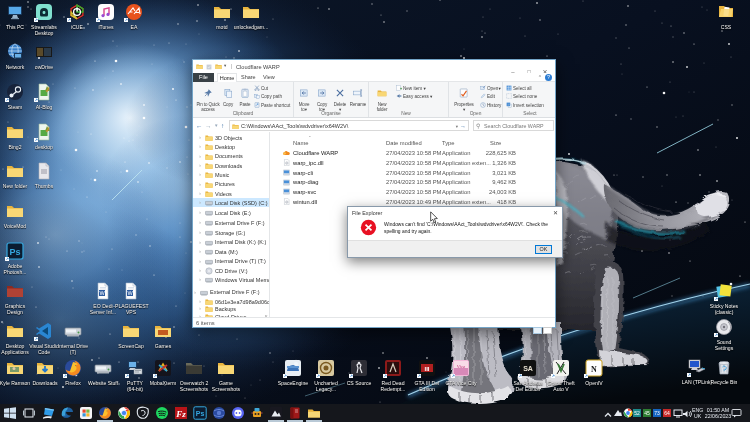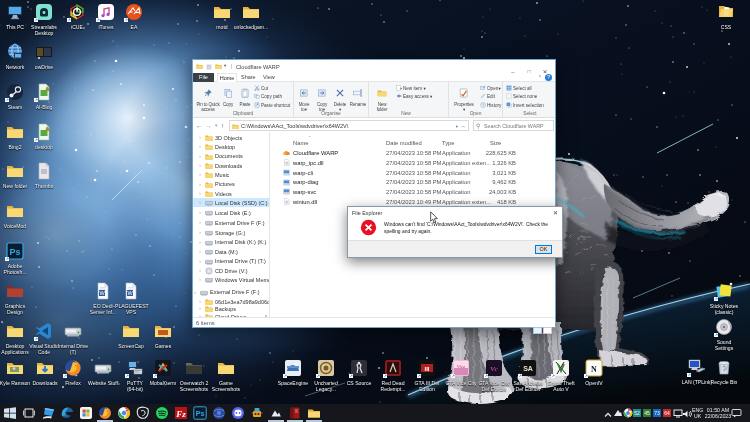--- a/index.html
+++ b/index.html
@@ -925,29 +925,20 @@
           <rect x="1" y="1" width="16" height="16" rx="2" fill="#f2b8d8"></rect>
           <rect x="2" y="2" width="14" height="7" fill="#f8dce8"></rect>
           <rect x="2" y="9" width="14" height="7" fill="#d889b8"></rect>
           <text x="9" y="8.5" font-size="5" fill="#c03a7a" text-anchor="middle" font-family="Liberation Serif" font-style="italic">Vice</text>
         </svg><span class="sc">
           <svg viewBox="0 0 8 8">
             <rect width="8" height="8" fill="#fff"></rect>
             <path d="M2,6 L6,2 M6,2 L3.6,2 M6,2 L6,4.4" stroke="#2277cc" stroke-width="1.1" fill="none"></path>
           </svg>
         </span></span><span class="lb">GTA Vice City</span></div>
-    <div class="dico" style="left:474px;top:359px"><span class="ig"><svg viewBox="0 0 18 18">
-          <rect x="1" y="1" width="16" height="16" rx="2" fill="#1a1026"></rect>
-          <text x="9" y="12" font-size="7" fill="#e860b0" text-anchor="middle" font-family="Liberation Serif" font-style="italic">Vc</text>
-        </svg><span class="sc">
-          <svg viewBox="0 0 8 8">
-            <rect width="8" height="8" fill="#fff"></rect>
-            <path d="M2,6 L6,2 M6,2 L3.6,2 M6,2 L6,4.4" stroke="#2277cc" stroke-width="1.1" fill="none"></path>
-          </svg>
-        </span></span><span class="lb">GTA Vice City<br>Def Edition</span></div>
     <div class="dico" style="left:508px;top:359px"><span class="ig"><svg viewBox="0 0 18 18">
           <rect x="1" y="1" width="16" height="16" rx="2" fill="#101010"></rect>
           <text x="9" y="12" font-size="7" fill="#e8e0d0" text-anchor="middle" font-family="Liberation Sans" font-weight="bold">SA</text>
         </svg><span class="sc">
           <svg viewBox="0 0 8 8">
             <rect width="8" height="8" fill="#fff"></rect>
             <path d="M2,6 L6,2 M6,2 L3.6,2 M6,2 L6,4.4" stroke="#2277cc" stroke-width="1.1" fill="none"></path>
           </svg>
         </span></span><span class="lb">San Andreas<br>Def Edition</span></div>
     <div class="dico" style="left:541px;top:359px"><span class="ig"><svg viewBox="0 0 18 18">

